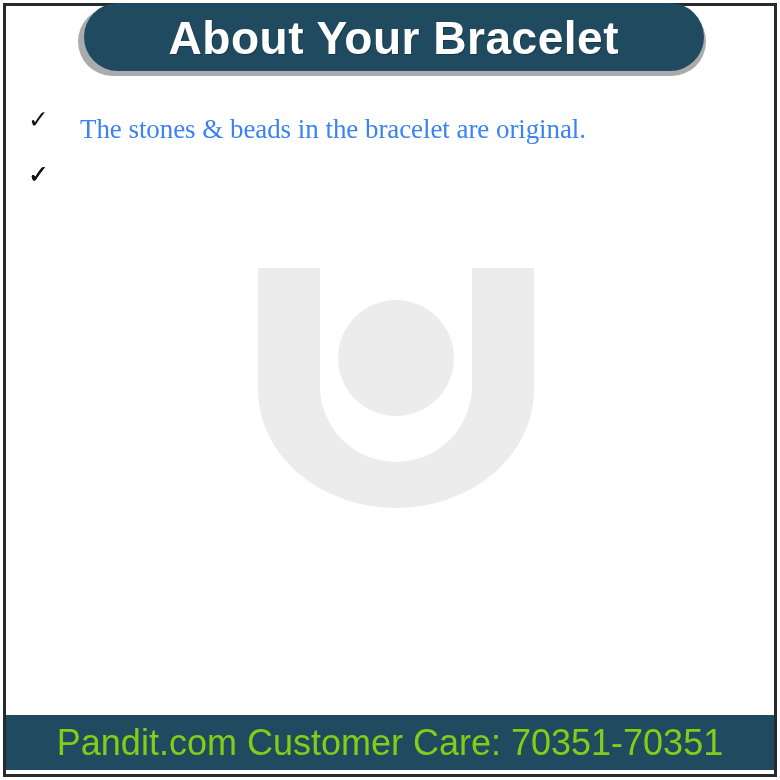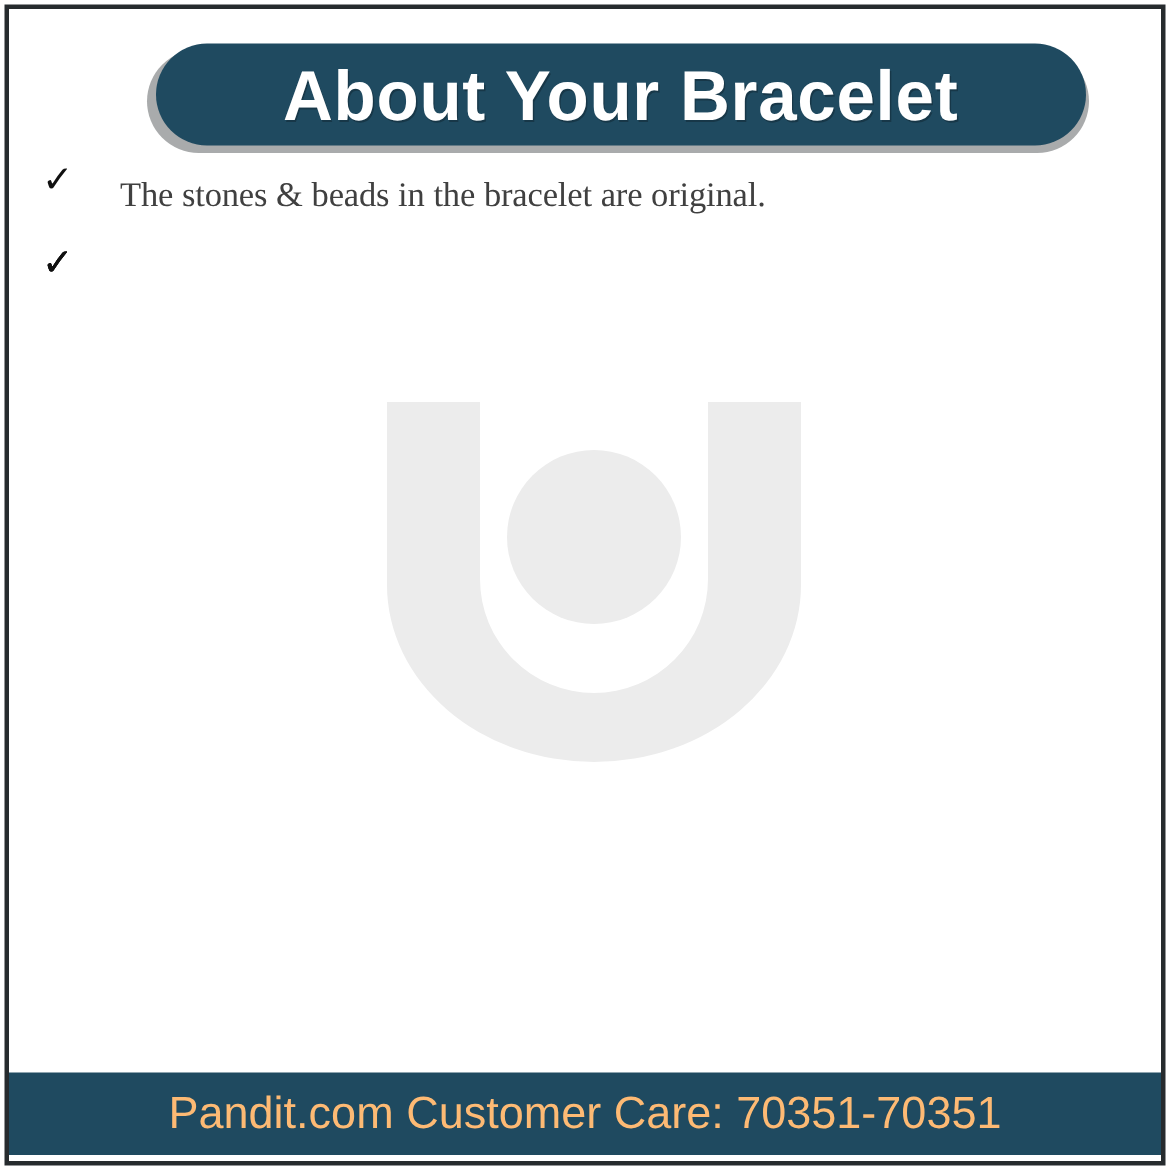--- a/index.html
+++ b/index.html
@@ -32,25 +32,24 @@
     top: 268px;
     width: 276px;
     height: 240px;
     pointer-events: none;
     z-index: 0;
   }
   
   #header-wrap {
     position: absolute;
     left: 0;
-    top: 26px;
+    top: 0;
     width: 729px;
     height: 76px;
     z-index: 2;
-    margin-left: 20px;
   }
   #pill-shadow {
     position: absolute;
     left: 78px;
     top: 7px;
     width: 628px;
     height: 69px;
     border-radius: 36px;
     background: #a9abac;
   }
@@ -98,23 +97,23 @@
     top: 5px;
     width: 26px;
     font-family: "DejaVu Sans", sans-serif;
     font-size: 25px;
     line-height: 1;
     color: #101010;
     font-weight: normal;
   }
   .bullet-text {
     display: block;
-    font-size: 23px;
+    font-size: 27px;
     line-height: 55px;
-    color: #404040;
+    color: #3b82f6;
     text-align: justify;
     text-justify: inter-word;
     letter-spacing: -0.1px;
     word-spacing: 0.2px;
   }
   .bullet-text.nojustify {
     text-align: left;
   }
   
   #footer {
@@ -124,22 +123,22 @@
     width: 768px;
     height: 55px;
     background: #1f4a60;
     display: flex;
     align-items: center;
     justify-content: center;
     z-index: 2;
   }
   #footer-text {
     font-family: "Liberation Sans", "DejaVu Sans", sans-serif;
-    font-size: 30px;
-    color: #fdba74;
+    font-size: 36px;
+    color: #84cc16;
     white-space: nowrap;
     letter-spacing: 0px;
     line-height: 1;
     text-align: right;
   }
 </style>
 </head>
 <body>
 
 <div id="page">

